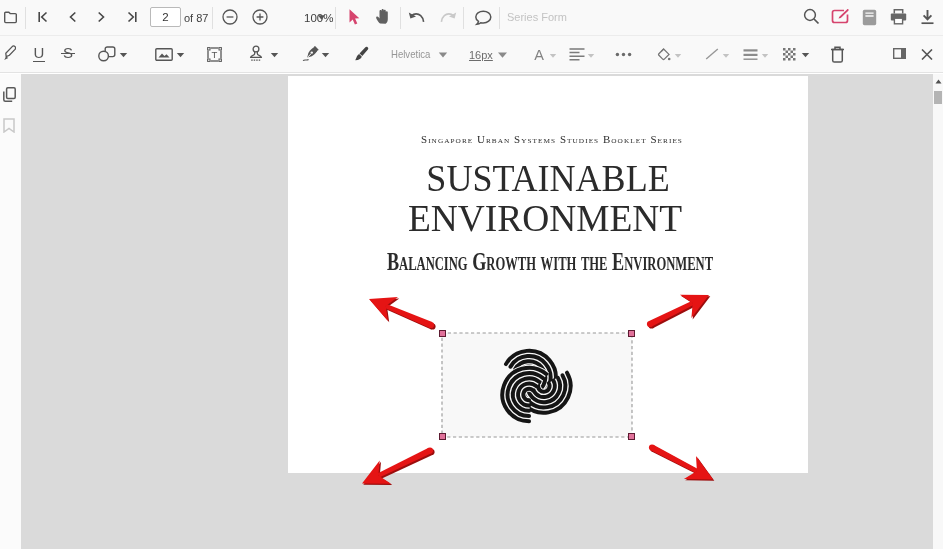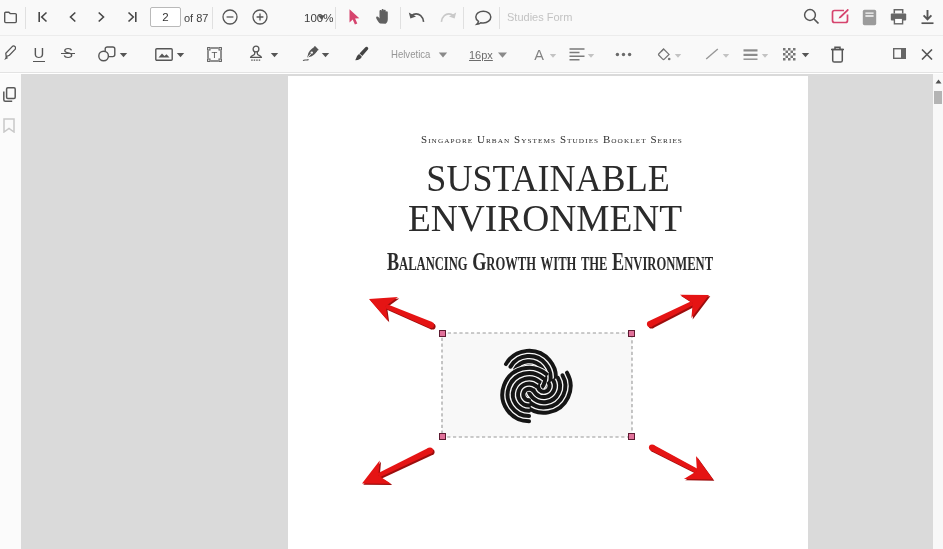--- a/index.html
+++ b/index.html
@@ -7,21 +7,21 @@
 #app { position:relative; width:943px; height:549px; }
 .tb { position:absolute; left:0; width:943px; background:#f9f9f9; }
 #tb1 { top:0; height:36px; border-bottom:1px solid #ececec; }
 #tb2 { top:36px; height:37px; border-bottom:1px solid #e3e3e3; }
 .sep { position:absolute; top:7px; width:1px; height:22px; background:#e0e0e0; }
 .sep2 { position:absolute; top:44px; width:1px; height:21px; background:#e0e0e0; }
 .icon { position:absolute; }
 .txt { position:absolute; color:#494949; font-size:13px; }
 #main { position:absolute; top:74px; left:0; width:943px; height:475px; background:#dadada; }
 #sidebar { position:absolute; top:74px; left:0; width:21px; height:475px; background:#fbfbfb; }
-#page { position:absolute; top:76px; left:288px; width:520px; height:473px; background:#ffffff; }
+#page { position:absolute; top:76px; left:288px; width:520px; height:397px; background:#ffffff; }
 #scroll { position:absolute; top:74px; right:0; width:10px; height:475px; background:#f8f8f8; }
 #thumb { position:absolute; top:17px; left:1px; width:8px; height:13px; background:#b4b4b4; }
 .serif { font-family:"Liberation Serif", serif; color:#2b2b2b; }
 .ctr { position:absolute; left:260px; transform-origin:0 0; white-space:nowrap; }
 .hdl { position:absolute; width:7px; height:7px; background:#e0719a; border:1.6px solid #5d1b31; }
 </style>
 </head>
 <body>
 <div id="app">
   <div id="tb1" class="tb">
@@ -72,21 +72,21 @@
       </svg>
     <svg class="icon" style="left:438px;top:11px" width="19" height="13" viewBox="0 0 19 13">
         <path d="M15.4 4.6 C12.8 2.2 8.8 2.4 6.3 4.6 C4.6 6.1 3.7 8.2 3.4 10.8" fill="none" stroke="#c9c9c9" stroke-width="1.6"></path>
         <path d="M18.2 1.6 L16.6 7.4 L11.0 5.4 Z" fill="#c9c9c9"></path>
       </svg>
     <div class="sep" style="left:463px"></div>
     <svg class="icon" style="left:474px;top:10px" width="18" height="16" viewBox="0 0 18 16">
         <path d="M9.3 1.2 C5.1 1.2 1.8 3.7 1.8 6.9 C1.8 8.7 2.9 10.3 4.5 11.3 C4.3 12.4 3.7 13.4 2.8 14.3 C4.4 14.1 5.7 13.6 6.7 12.7 C7.5 12.9 8.4 13 9.3 13 C13.5 13 16.8 10.2 16.8 6.9 C16.8 3.7 13.5 1.2 9.3 1.2 Z" fill="none" stroke="#565656" stroke-width="1.5"></path>
       </svg>
     <div class="sep" style="left:499px"></div>
-    <div class="txt" style="left:507px;top:11px;font-size:11px;color:#c3c3c3;">Studies Form</div>
+    <div class="txt" style="left:507px;top:11px;font-size:11px;color:#c3c3c3;">Series Form</div>
     <svg class="icon" style="left:803px;top:8px" width="17" height="17" viewBox="0 0 17 17">
         <circle cx="7" cy="7" r="5.4" fill="none" stroke="#555" stroke-width="1.5"></circle>
         <path d="M11 11 L15.5 15.5" stroke="#555" stroke-width="1.7"></path>
       </svg>
     <svg class="icon" style="left:831px;top:9px" width="19" height="15" viewBox="0 0 19 15">
         <path d="M1.5 3.5 C1.5 2.4 2.4 1.5 3.5 1.5 L13 1.5 M16.5 5.5 L16.5 11.5 C16.5 12.6 15.6 13.5 14.5 13.5 L3.5 13.5 C2.4 13.5 1.5 12.6 1.5 11.5 L1.5 3.5" fill="none" stroke="#d6446e" stroke-width="1.7"></path>
         <path d="M7.5 9.5 L9.8 9.1 L17.3 1.8 C17.9 1.2 17.9 0.9 17.4 0.4 C16.9 -0.1 16.5 -0.1 16 0.4 L8.3 7.7 Z" fill="#d6446e"></path>
       </svg>
     <svg class="icon" style="left:862px;top:9px" width="15" height="17" viewBox="0 0 15 17">
         <rect x="0.8" y="0.8" width="13.4" height="15.4" rx="1.6" fill="#9b9b9b"></rect>

